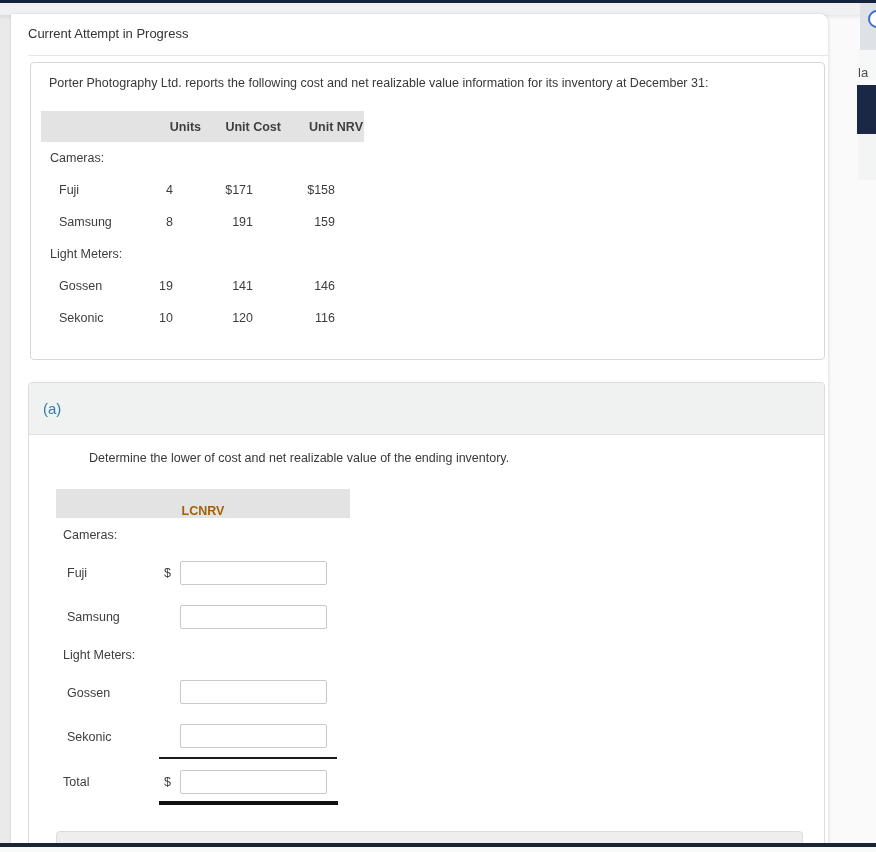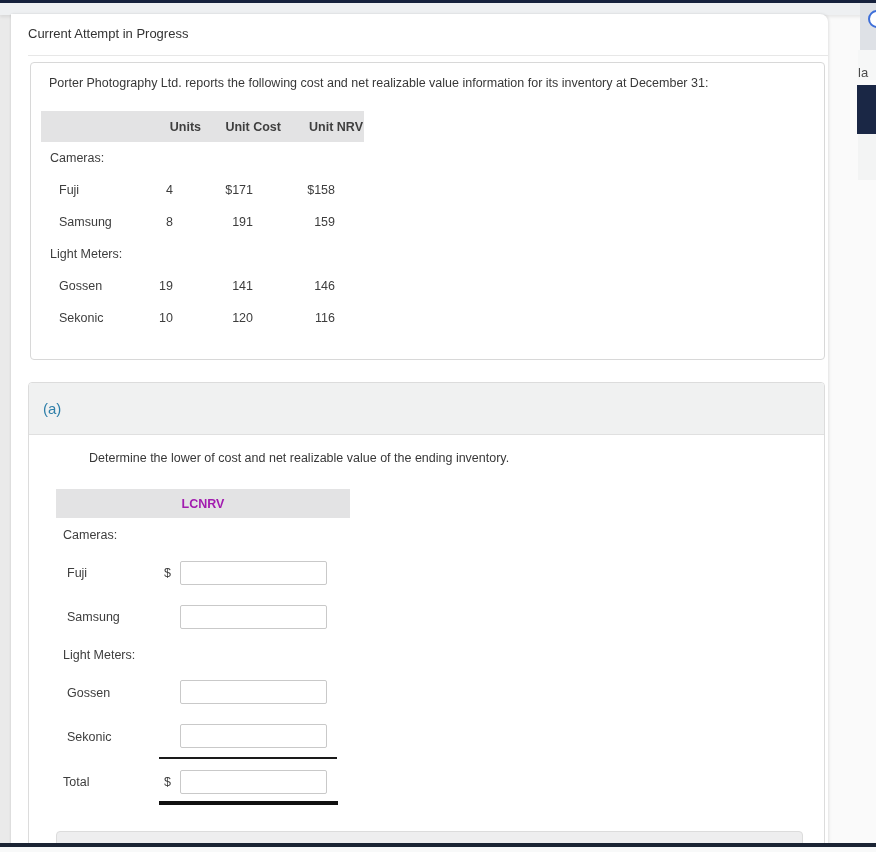--- a/index.html
+++ b/index.html
@@ -68,22 +68,22 @@
     height:52px; background:#f0f1f1; border-bottom:1px solid #e0e0e0;
     display:flex; align-items:center; padding-left:14px;
     color:#2e7fa9; font-size:15px;
   }
   .section-a-body { position:relative; width:100%; height:430px; background:#ffffff; }
 
   .instruction { position:absolute; left:27px; top:16px; color:#383838;margin-left:33px; }
 
   .lcnrv-band {
     position:absolute; left:27px; top:54px; width:294px; height:29px;
-    background:#e3e3e4; display:flex; align-items:center; justify-content:center;
-    font-weight:bold; color:#a21caf;
+    background:#e3e3e4; display:flex; align-items:flex-end; justify-content:center;
+    font-weight:bold; color:#a16207;
   }
 
   .frm-cat { position:absolute; left:34px; color:#3d3d3d; }
   .frm-item { position:absolute; left:38px; color:#3d3d3d; }
   .frm-dollar { position:absolute; left:135px; color:#3d3d3d; }
   .frm-input {
     position:absolute; left:151px; width:147px; height:24px;
     border:1px solid #c9c9c9; border-radius:2px; background:#ffffff;
     font-family:inherit; font-size:12.5px; padding:0 6px; color:#333;
   }

